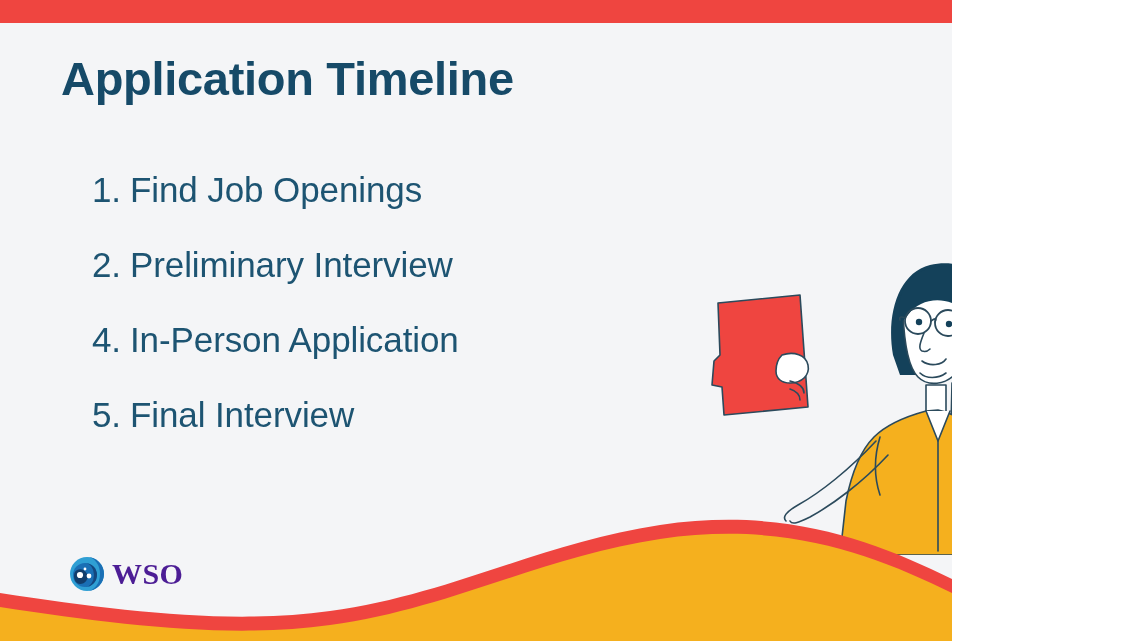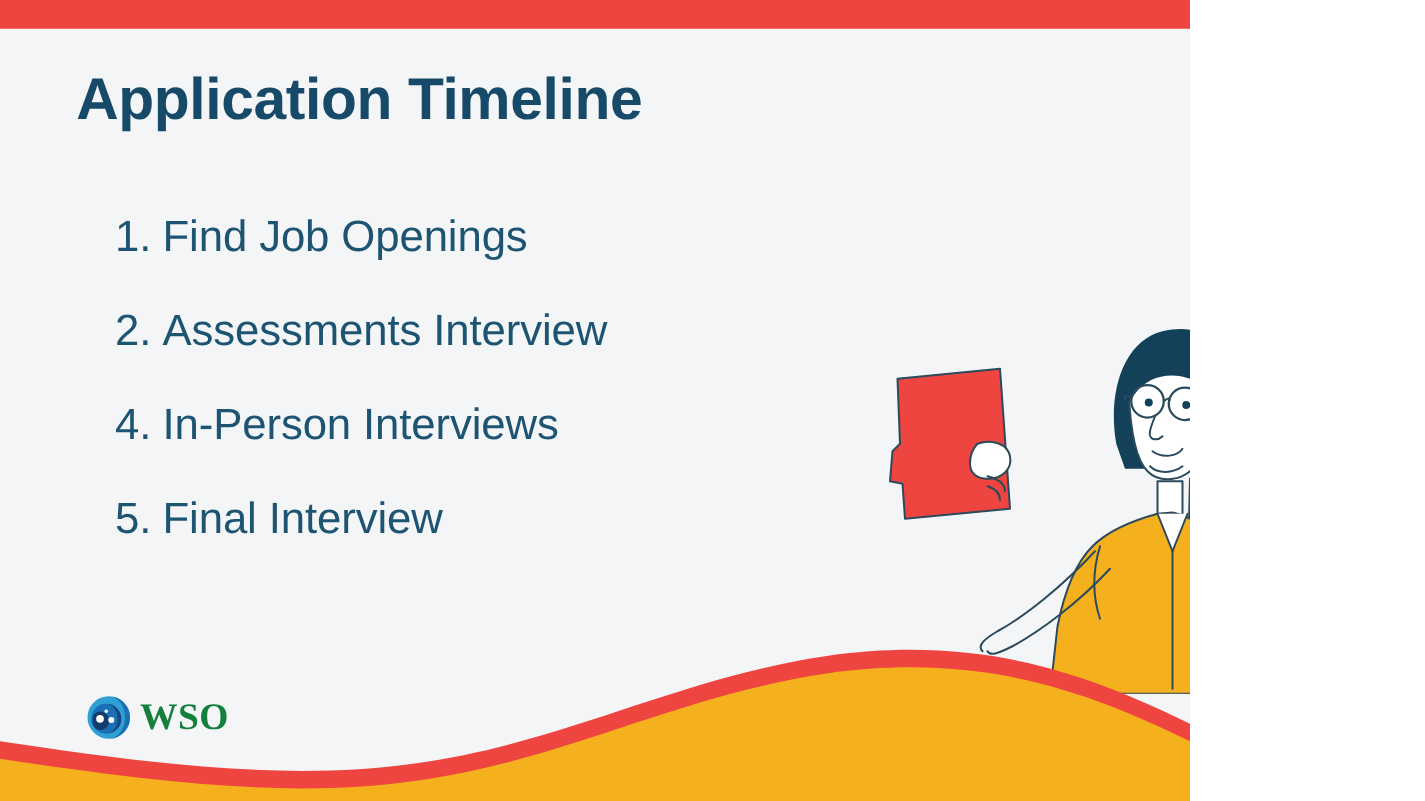--- a/index.html
+++ b/index.html
@@ -67,21 +67,21 @@
     left:69px; top:556px;
     display:flex;
     align-items:center;
     gap:7px;
   }
   .logo-mark { width:36px; height:36px; display:block; }
   .logo-word {
     font-family:"Liberation Serif", serif;
     font-size:30px;
     font-weight:bold;
-    color:#15803d;
+    color:#4c1d95;
     letter-spacing:0.4px;
     line-height:1;
   }
 
   
   .illustration {
     position:absolute;
     left:690px; top:255px;
     width:450px; height:300px;
   }
@@ -93,24 +93,24 @@
 
   <div class="top-bar"></div>
 
   <div class="page-title">Application Timeline</div>
 
   <ul class="timeline-list">
     <li>
       <span class="li-num">1.</span><span>Find Job Openings</span>
     </li>
     <li>
-      <span class="li-num">2.</span><span>Assessments Interview</span>
-    </li>
-    <li>
-      <span class="li-num">4.</span><span>In-Person Interviews</span>
+      <span class="li-num">2.</span><span>Preliminary Interview</span>
+    </li>
+    <li>
+      <span class="li-num">4.</span><span>In-Person Application</span>
     </li>
     <li>
       <span class="li-num">5.</span><span>Final Interview</span>
     </li>
   </ul>
 
   <svg class="illustration" viewBox="0 0 450 300">
     <g fill="none" stroke="#2b4a5c" stroke-width="1.6" stroke-linejoin="round" stroke-linecap="round">
 
       <path d="M262 128 C 300 116, 352 128, 372 165 C 385 190, 388 220, 388 248 L 388 300 L 258 300 Z" fill="#ef4540" stroke="#2b4a5c"></path>

